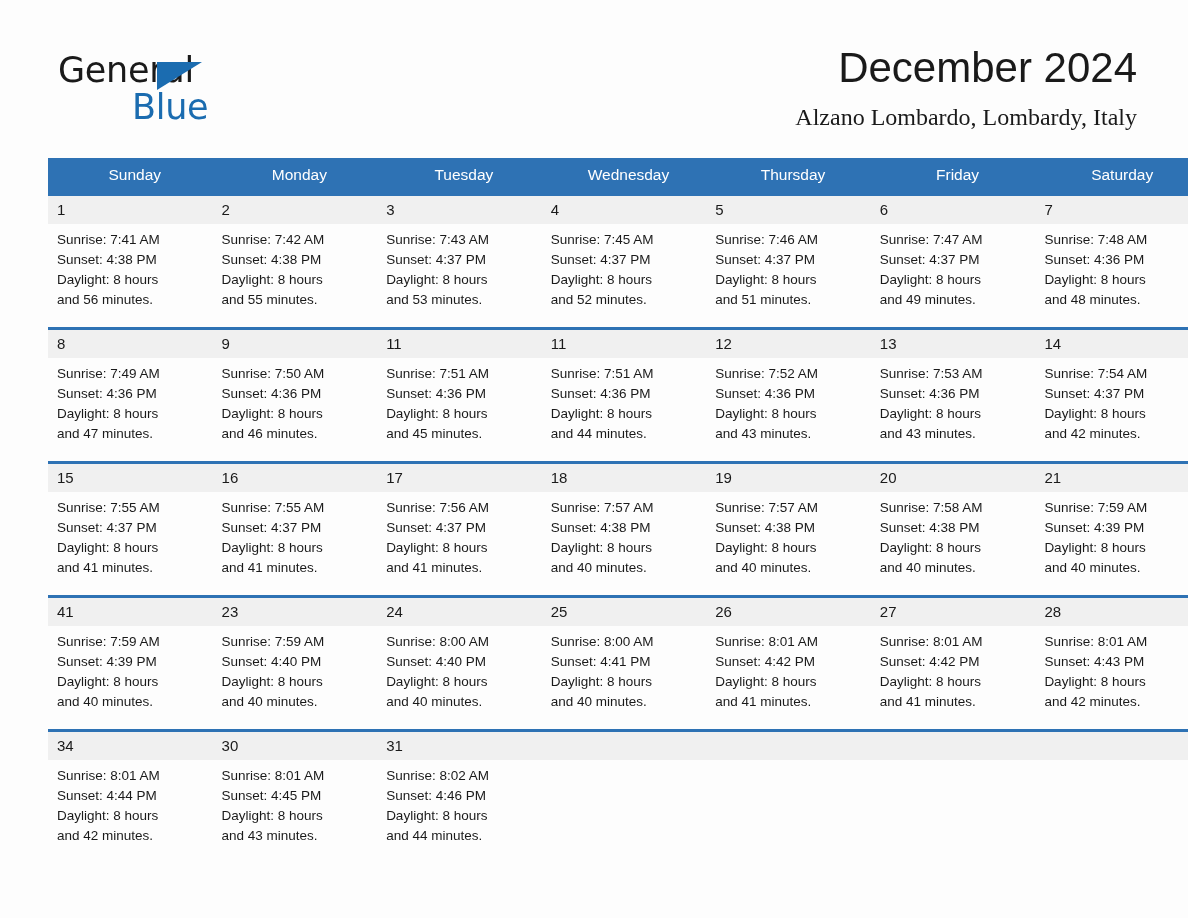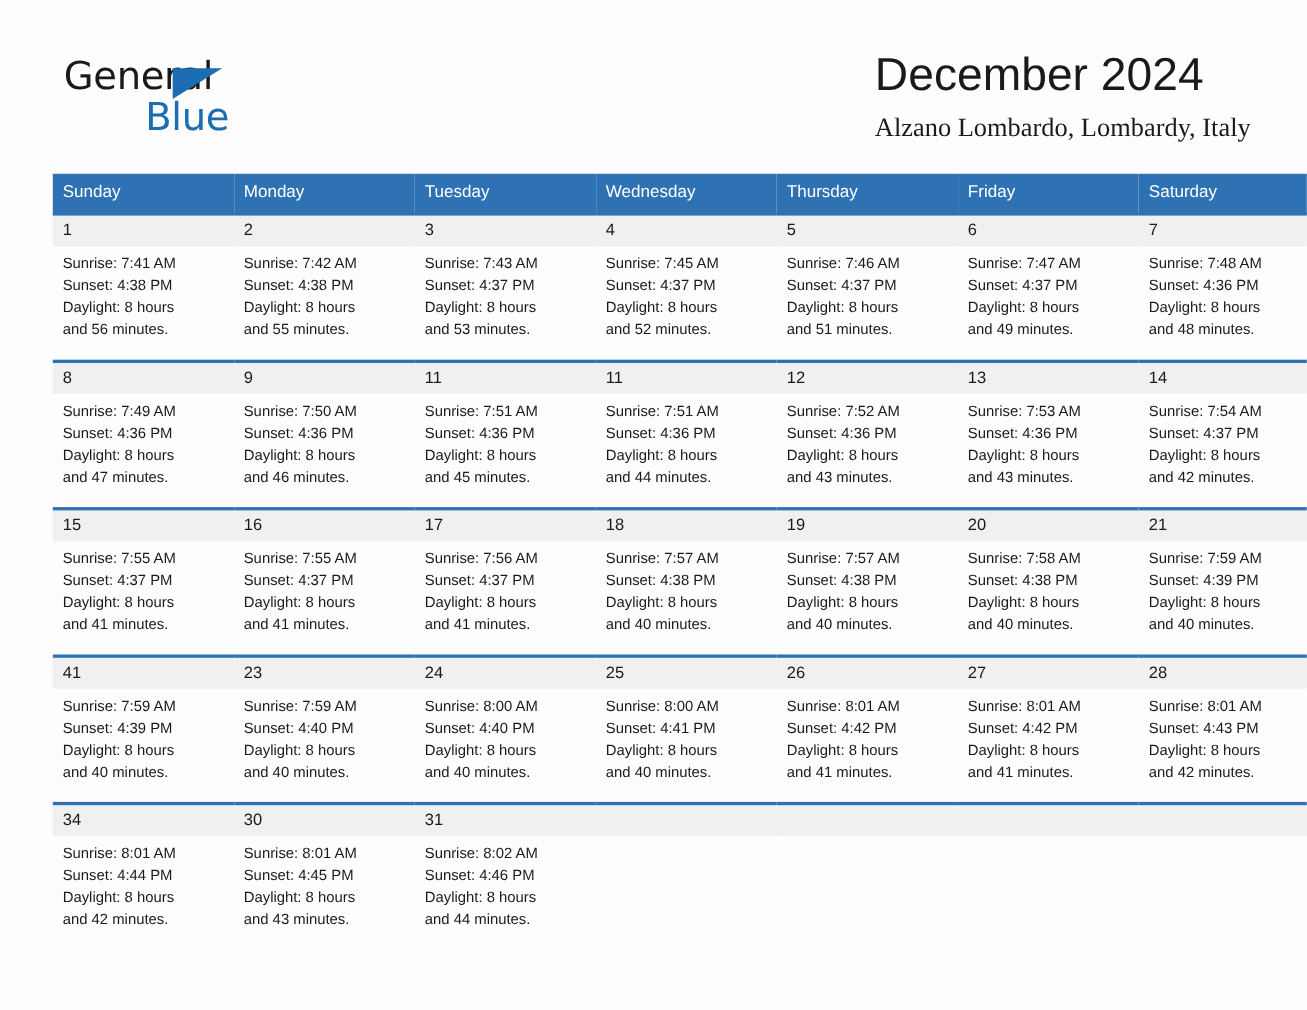--- a/index.html
+++ b/index.html
@@ -61,21 +61,21 @@
     font-size: 35px;
     letter-spacing: -0.3px;
     color: #1b6cb0;
     font-family: "DejaVu Sans", sans-serif;
     font-weight: 400;
   }
   .titles {
     position: absolute;
     right: 0;
     top: 0;
-    text-align: left;
+    text-align: right;
   }
   .cal-title {
     font-size: 42px;
     font-weight: 400;
     color: #1a1a1a;
     line-height: 52px;
     white-space: nowrap;
   }
   .cal-sub {
     font-size: 24px;
@@ -94,21 +94,21 @@
     top: 158px;
     width: 1089px;
     border-collapse: collapse;
     table-layout: fixed;
   }
   .cal th {
     background: #2e72b4;
     color: #ffffff;
     font-size: 15.5px;
     font-weight: 400;
-    text-align: left;
+    text-align: center;
     padding: 8px 0 9px 9px;
     line-height: 18px;
     border: 0;
     width: 155.57px;
   }
   .week-row > td {
     vertical-align: top;
     padding: 0;
     border: 0;
     border-top: 3px solid #2e72b4;

